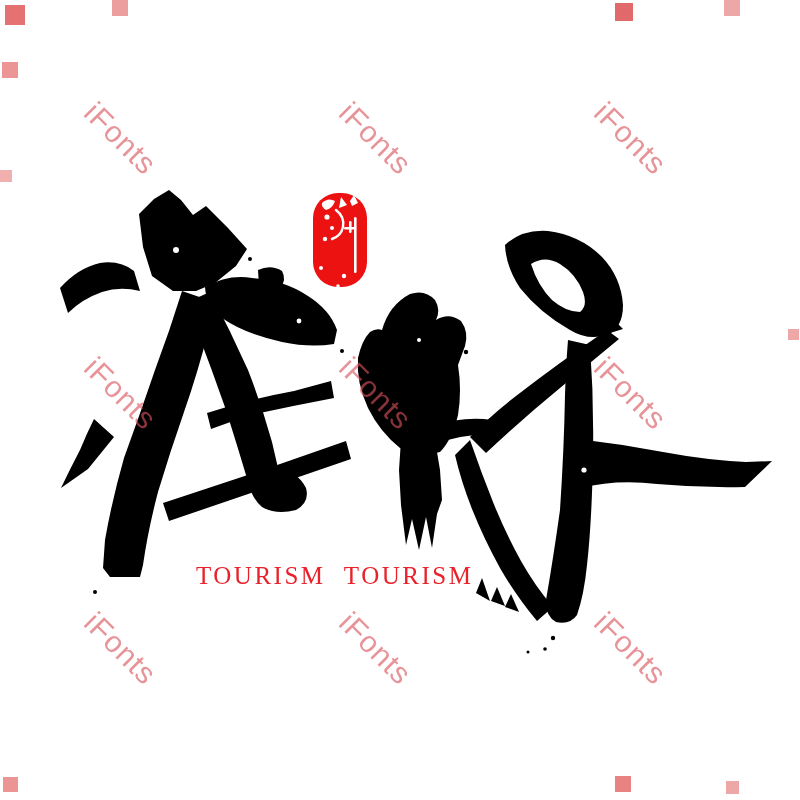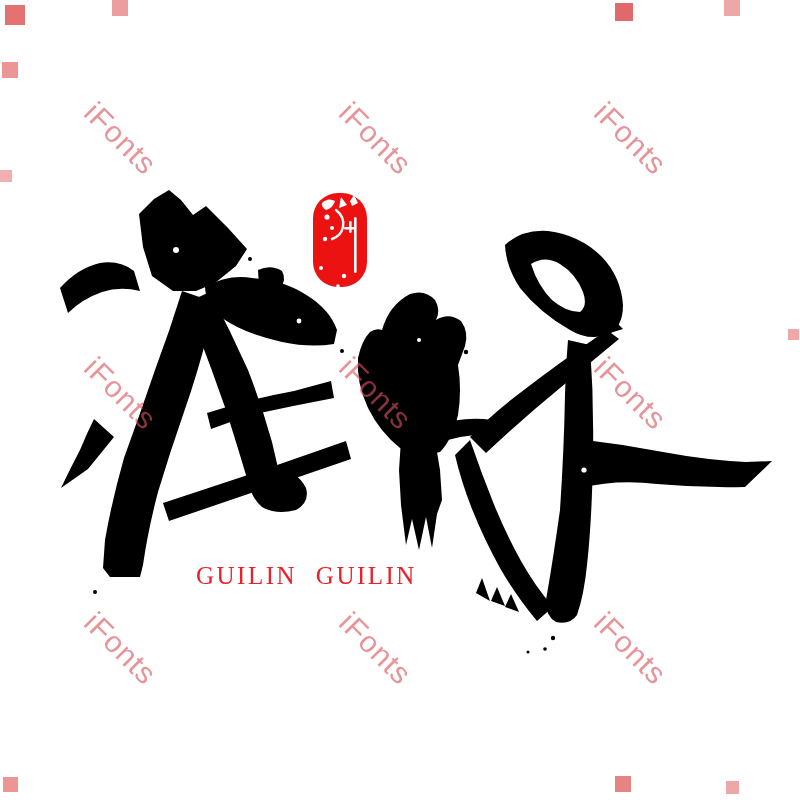--- a/index.html
+++ b/index.html
@@ -92,21 +92,21 @@
       <circle class="carve" cx="332" cy="228" r="2"></circle>
       <circle class="carve" cx="325" cy="239" r="2.2"></circle>
       <path class="carve-line" d="M336,210 Q345,217 343,227 Q341,236 332,239"></path>
       <rect class="carve" x="354" y="217" width="2.6" height="56" rx="1.3"></rect>
       <circle class="carve" cx="321" cy="268" r="2"></circle>
       <circle class="carve" cx="344" cy="276" r="2.2"></circle>
       <circle class="carve" cx="338" cy="286" r="1.8"></circle>
     </g>
   </svg>
 
-  <div class="subtitle">GUILIN GUILIN</div>
+  <div class="subtitle">TOURISM TOURISM</div>
 
   <div class="wm-layer" id="wm-layer">
       <div class="wm" style="left: 100px; top: 97px; opacity: 0.62;">iFonts</div>
       <div class="wm" style="left: 355px; top: 97px; opacity: 0.62;">iFonts</div>
       <div class="wm" style="left: 610px; top: 97px; opacity: 0.62;">iFonts</div>
       <div class="wm" style="left: 100px; top: 352px; opacity: 0.62;">iFonts</div>
       <div class="wm" style="left: 355px; top: 352px; opacity: 0.62;">iFonts</div>
       <div class="wm" style="left: 610px; top: 352px; opacity: 0.62;">iFonts</div>
       <div class="wm" style="left: 100px; top: 607px; opacity: 0.62;">iFonts</div>
       <div class="wm" style="left: 355px; top: 607px; opacity: 0.62;">iFonts</div>

